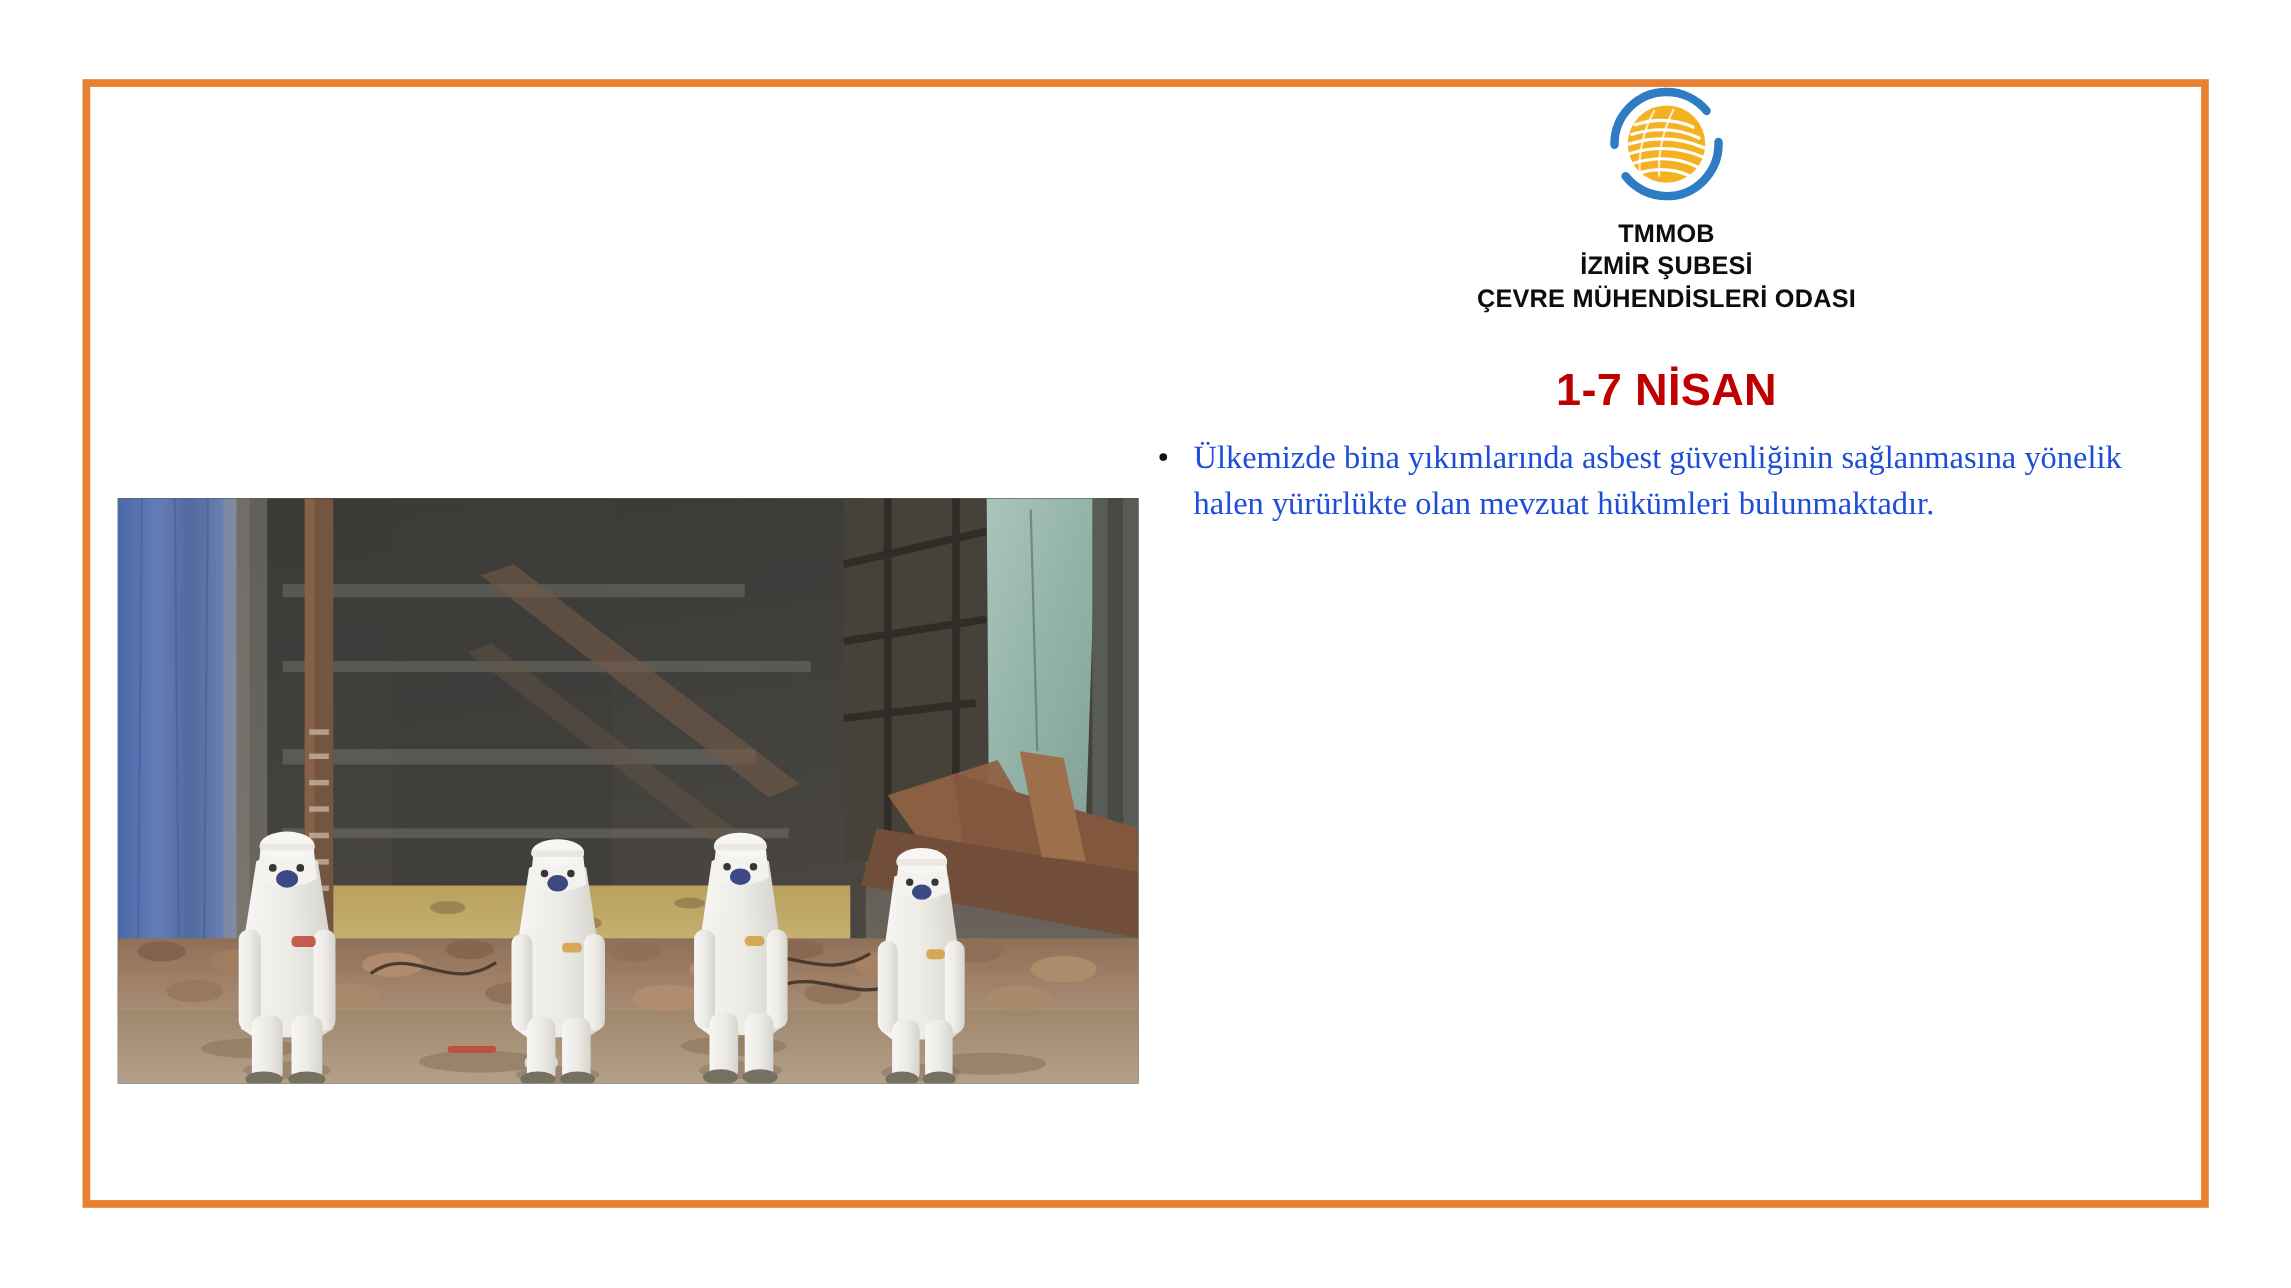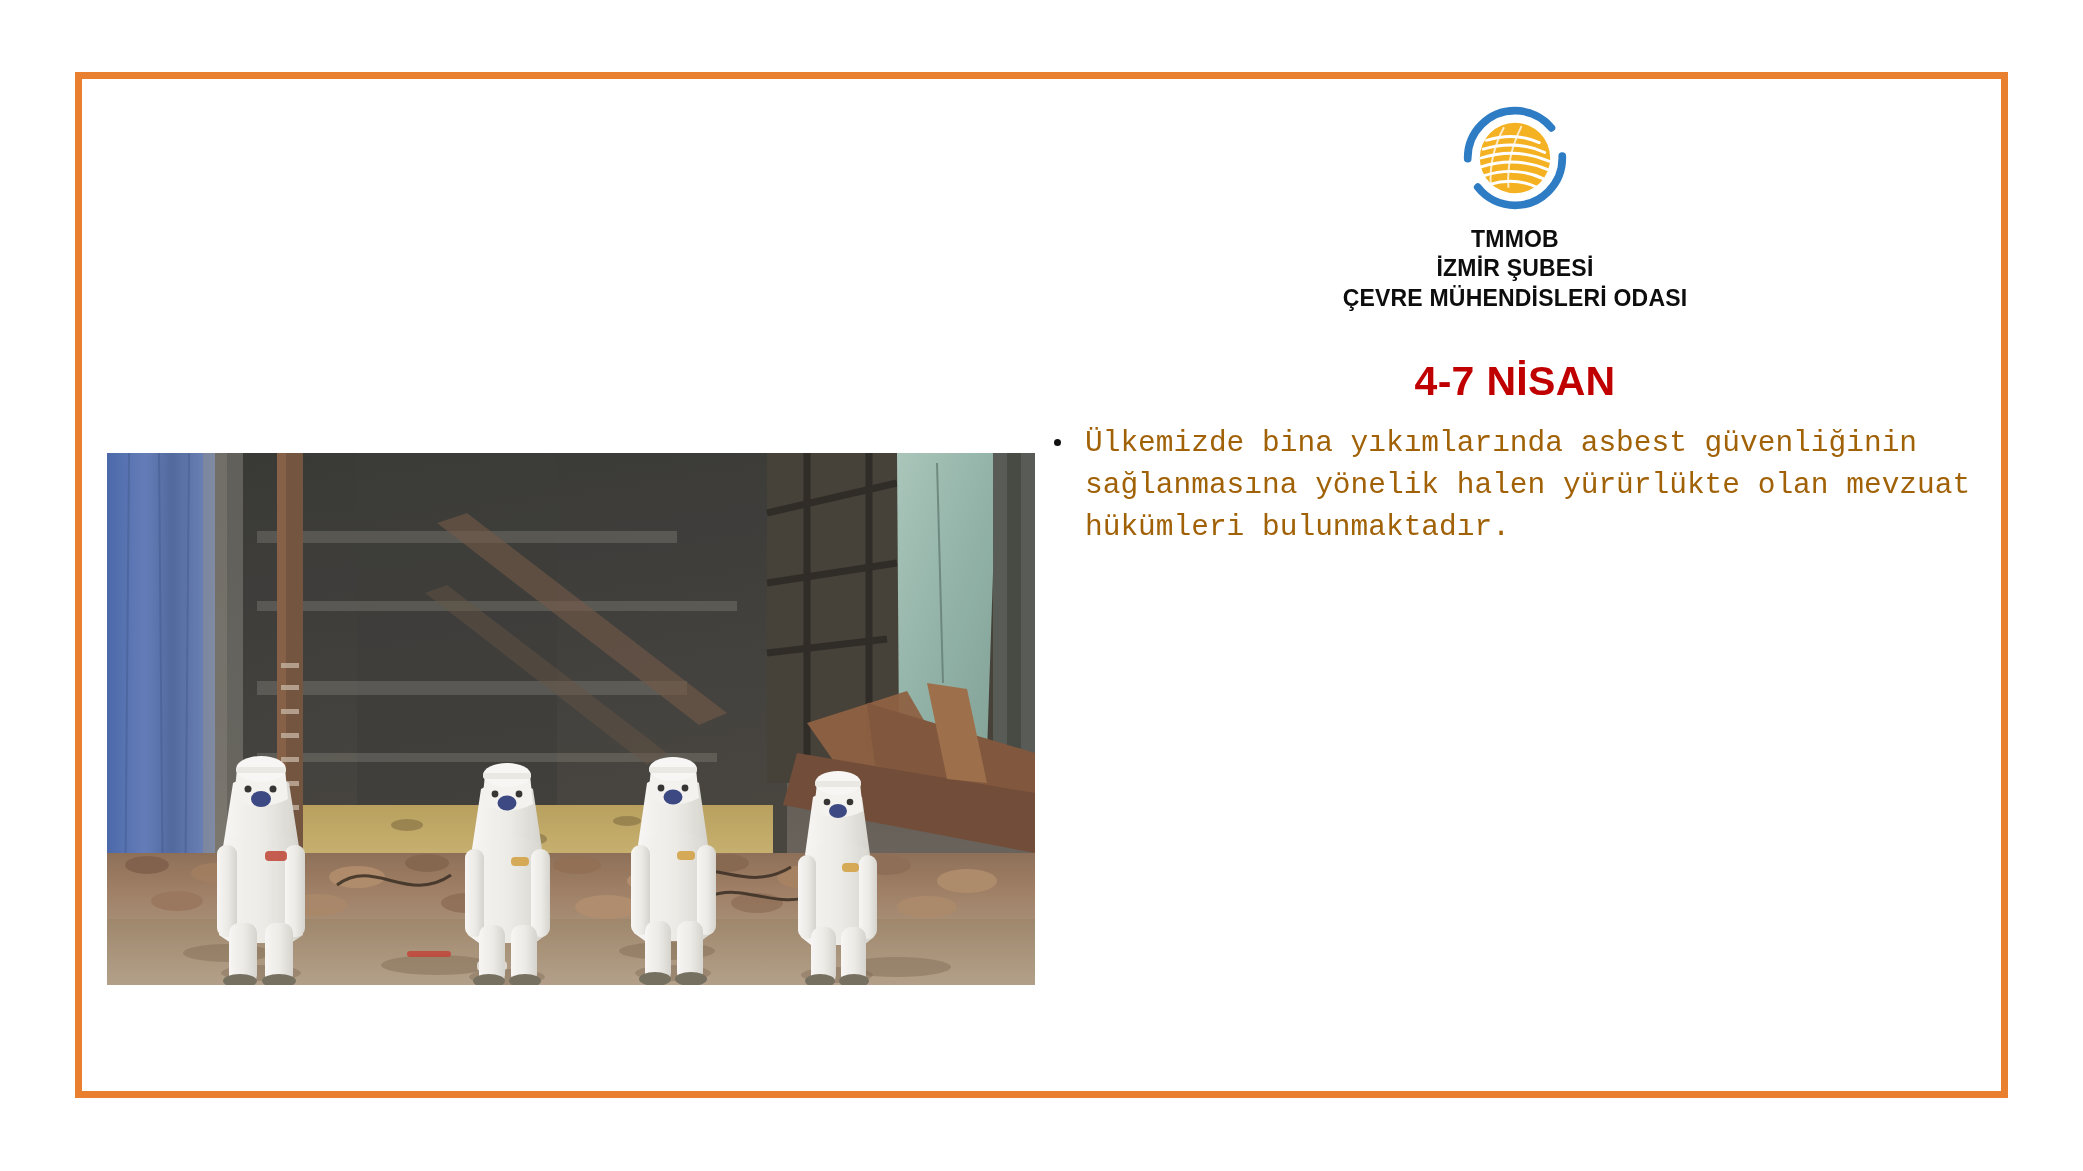--- a/index.html
+++ b/index.html
@@ -42,21 +42,21 @@
     height: 532px;
     overflow: hidden;
     background: #3a3530;
   }
   .photo svg { display: block; width: 100%; height: 100%; }
 
   
   .right-col {
     position: absolute;
     left: 1040px;
-    top: 103px;
+    top: 76px;
     width: 950px;
   }
 
   
   .logo-block {
     width: 100%;
     text-align: center;
   }
   .logo-mark {
     width: 110px;
@@ -90,24 +90,24 @@
   
   .bullets {
     margin-top: 16px;
     padding: 0;
     list-style: none;
   }
   .bullet {
     position: relative;
     padding-left: 45px;
     margin-bottom: 26px;
-    font-family: Liberation Mono, monospace;
+    font-family: Liberation Serif, serif;
     font-size: 29.5px;
     line-height: 1.42;
-    color: #a16207;
+    color: #1d4ed8;
   }
   .bullet:last-child { margin-bottom: 0; }
   .bullet .dot {
     position: absolute;
     left: 14px;
     top: 0.52em;
     width: 7px;
     height: 7px;
     border-radius: 50%;
     background: #121212;
@@ -371,21 +371,21 @@
         </g>
       </svg>
       <div class="org-name">
         <div>TMMOB</div>
         <div>İZMİR ŞUBESİ</div>
         <div>ÇEVRE MÜHENDİSLERİ ODASI</div>
       </div>
     </div>
 
     <div class="headline">
-      <div>4-7 NİSAN</div>
+      <div>1-7 NİSAN</div>
     </div>
 
     <ul class="bullets">
       <li class="bullet">
         <span class="dot"></span>
         <span class="txt">Ülkemizde bina yıkımlarında asbest güvenliğinin sağlanmasına yönelik halen yürürlükte olan mevzuat hükümleri bulunmaktadır.</span>
       </li>
     </ul>
 
   </div>

